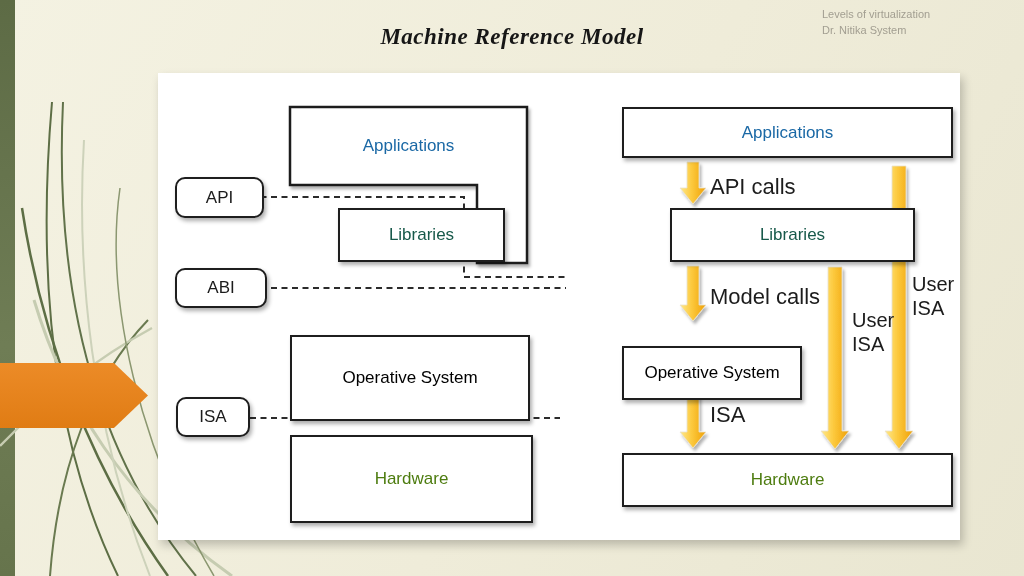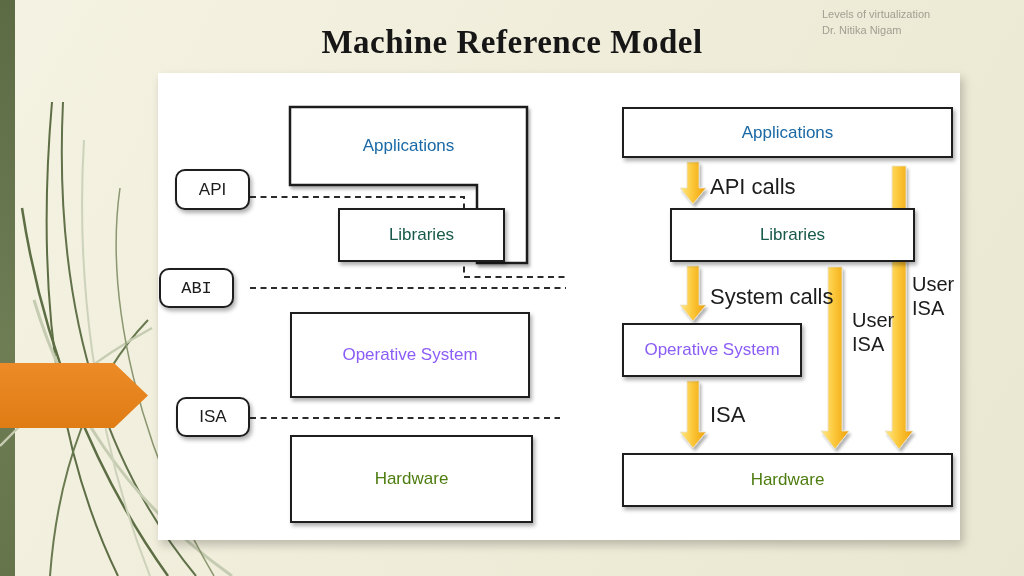--- a/index.html
+++ b/index.html
@@ -18,38 +18,38 @@
     background:linear-gradient(180deg,#ec8b27,#e07c14);
     clip-path:polygon(0 0,77% 0,100% 50%,77% 100%,0 100%);
   }
   .meta{
     position:absolute;left:822px;top:6px;width:190px;
     font-size:11px;line-height:16px;color:#a29e91;
   }
   .title{
     position:absolute;left:262px;top:24px;width:500px;margin:0;
     font-family:"Liberation Serif",serif;font-weight:bold;
-    font-size:33px;color:#161616;text-align:center;letter-spacing:.5px;
+    font-size:23px;color:#161616;text-align:center;letter-spacing:.5px;font-style:italic;
   }
   .panel{
     position:absolute;left:158px;top:73px;width:802px;height:467px;
     background:#ffffff;box-shadow:3px 5px 9px rgba(0,0,0,.22);
   }
   .diagram-svg{position:absolute;left:0;top:0;pointer-events:none;}
   .box{
     position:absolute;box-sizing:border-box;background:#fff;
     border:2px solid #1e1e1e;box-shadow:2px 3px 4px rgba(0,0,0,.32);
     display:flex;align-items:center;justify-content:center;
     font-size:17px;color:#1c1c1c;
   }
   .pill{border-radius:10px;}
   .lbl-free{position:absolute;font-size:22px;color:#1c1c1c;white-space:nowrap;}
   .txt-app{color:#1a68a5;}
   .txt-lib{color:#17594a;margin-left:48px;}
-  .txt-os{color:#8b5cf6;}
+  .txt-os{color:#000000;margin-top:23px;}
   .txt-hw{color:#4d7c0f;}
   .apps-l-text{
     position:absolute;left:290px;top:107px;width:237px;height:78px;
     display:flex;align-items:center;justify-content:center;font-size:17px;
   }
   .user-isa{
     position:absolute;font-size:20px;line-height:24px;color:#1c1c1c;white-space:nowrap;
   }
 </style>
 </head>
@@ -67,21 +67,21 @@
     <path d="M0,446 C52,392 104,354 152,328" fill="none" stroke="#c6ccb1" stroke-width="2.5"></path>
     <path d="M34,300 C64,400 124,500 232,576" fill="none" stroke="#c6ccb1" stroke-width="3"></path>
     <path d="M84,140 C76,270 92,430 150,576" fill="none" stroke="#cdd2ba" stroke-width="2"></path>
     <path d="M120,188 C104,300 140,450 214,576" fill="none" stroke="#8b9770" stroke-width="1.5"></path>
   </svg>
 
   <div class="orange-arrow"></div>
 
   <div class="meta">
     <div>Levels of virtualization</div>
-    <div>Dr. Nitika Nigam</div>
+    <div>Dr. Nitika System</div>
   </div>
 
   <h1 class="title">Machine Reference Model</h1>
 
   <div class="panel"></div>
 
   <svg class="diagram-svg" width="1024" height="576" viewBox="0 0 1024 576">
     <defs>
       <linearGradient id="gold" x1="0" y1="0" x2="1" y2="0">
         <stop offset="0" stop-color="#ffe98c"></stop>
@@ -107,37 +107,37 @@
   </svg>
 
   <div class="apps-l-text txt-app">Applications</div>
 
   <div class="box txt-lib" style="left:290px;top:208px;width:167px;height:54px;">Libraries</div>
 
   <div class="box txt-os" style="left:290px;top:312px;width:240px;height:86px;">Operative System</div>
 
   <div class="box txt-hw" style="left:290px;top:435px;width:243px;height:88px;">Hardware</div>
 
-  <div class="box pill" style="left:175px;top:169px;width:75px;height:41px;">API</div>
+  <div class="box pill" style="left:175px;top:177px;width:89px;height:41px;">API</div>
 
-  <div class="box pill" style="left:159px;top:268px;width:75px;height:40px;font-family:Liberation Mono, monospace;">ABI</div>
+  <div class="box pill" style="left:175px;top:268px;width:92px;height:40px;">ABI</div>
 
   <div class="box pill" style="left:176px;top:397px;width:74px;height:40px;">ISA</div>
 
   <div class="box txt-app" style="left:622px;top:107px;width:331px;height:51px;">Applications</div>
 
   <div class="box txt-lib" style="left:622px;top:208px;width:245px;height:54px;">Libraries</div>
 
   <div class="box txt-os" style="left:622px;top:323px;width:180px;height:54px;">Operative System</div>
 
   <div class="box txt-hw" style="left:622px;top:453px;width:331px;height:54px;">Hardware</div>
 
   <div class="lbl-free" style="left:710px;top:174px;">API calls</div>
 
-  <div class="lbl-free" style="left:710px;top:284px;">System calls</div>
+  <div class="lbl-free" style="left:710px;top:284px;">Model calls</div>
 
   <div class="lbl-free" style="left:710px;top:402px;">ISA</div>
 
   <div class="user-isa" style="left:852px;top:308px;">
     <div>User</div>
     <div>ISA</div>
   </div>
 
   <div class="user-isa" style="left:912px;top:272px;">
     <div>User</div>

